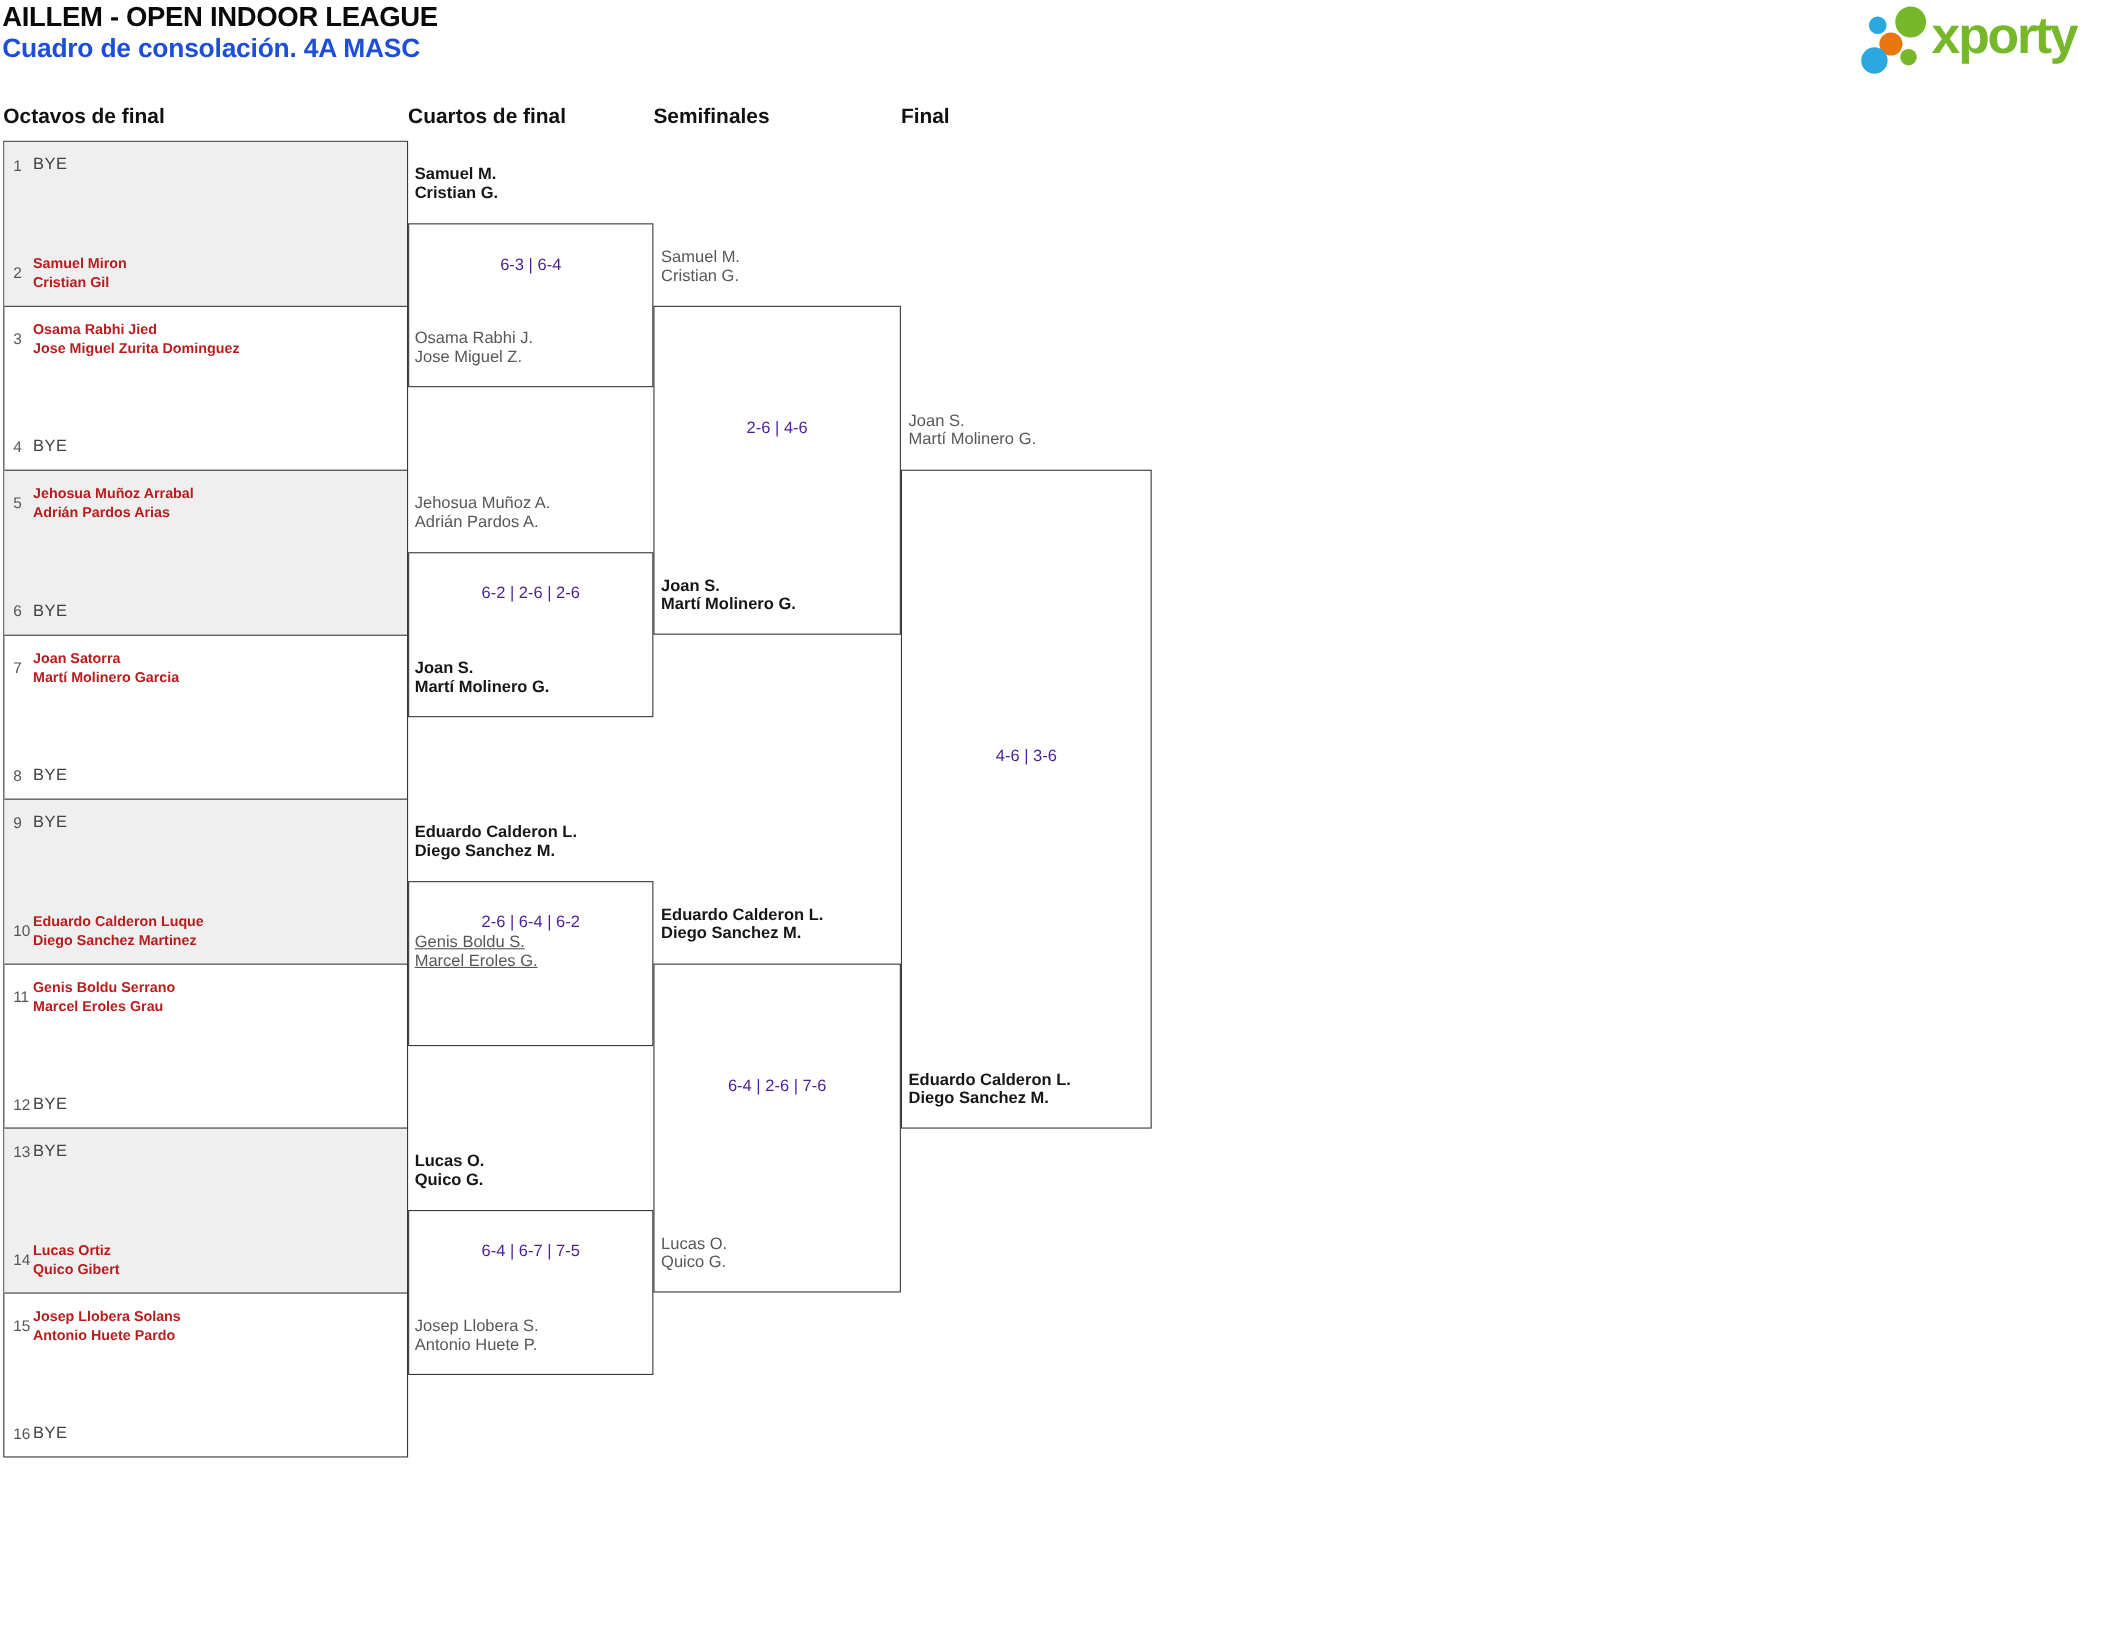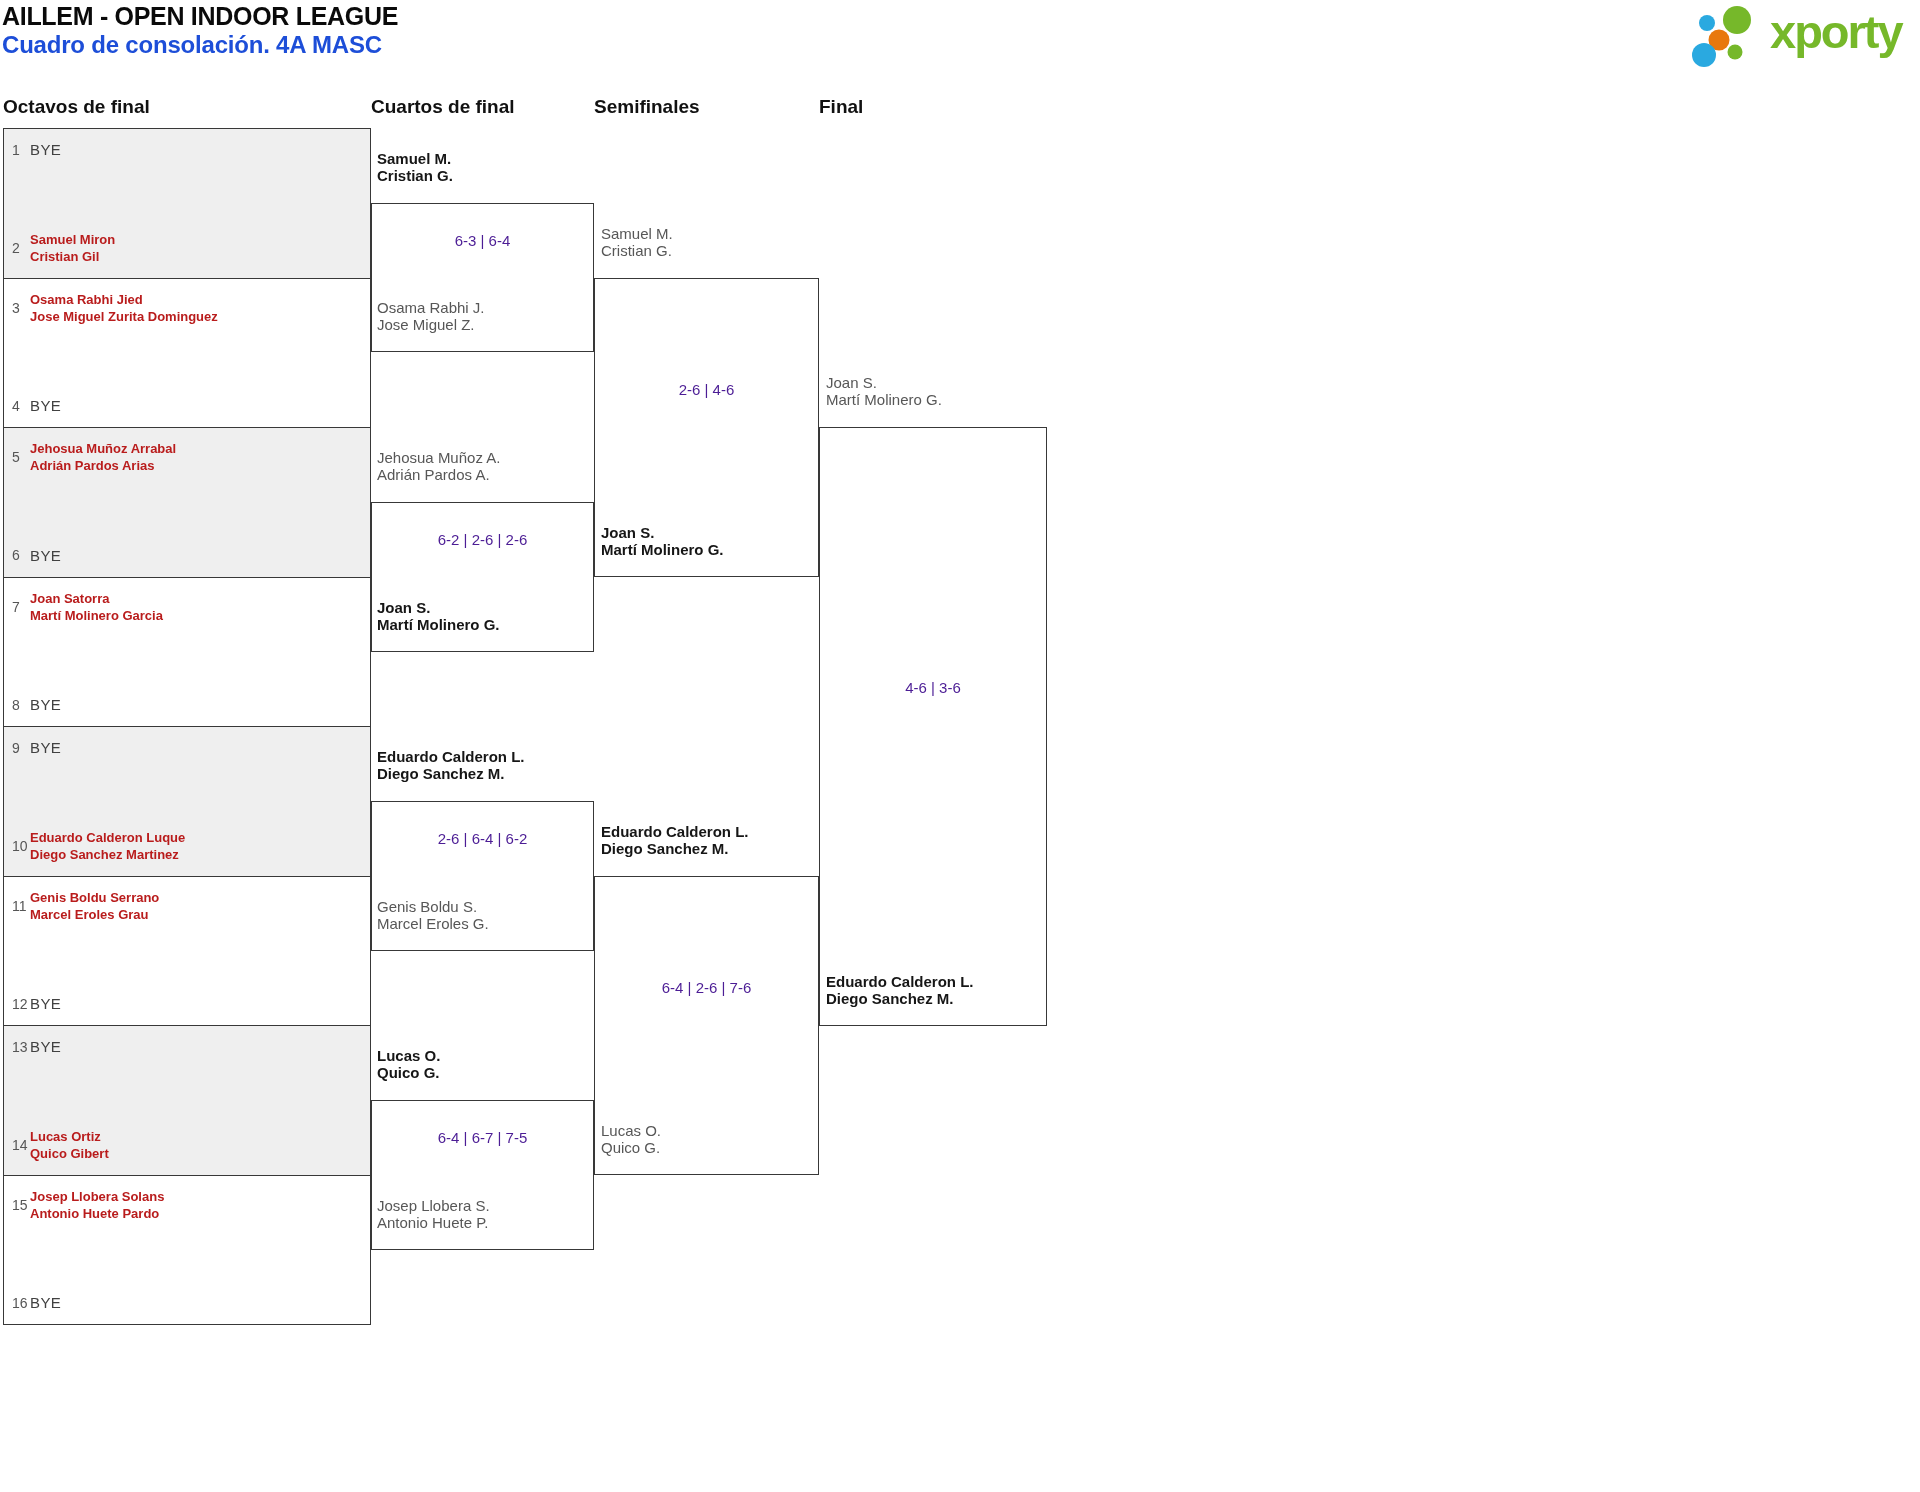--- a/index.html
+++ b/index.html
@@ -4,21 +4,21 @@
 <style>
   html,body{margin:0;padding:0;background:#fff;}
   body{font-family:"Liberation Sans","DejaVu Sans",sans-serif;color:#1c1c1c;}
   .page{position:relative;width:1920px;height:1492px;background:#fff;overflow:hidden;}
 
   .title{position:absolute;left:2px;top:2px;font-size:25px;font-weight:700;letter-spacing:-0.3px;color:#0a0a0a;}
   .subtitle{position:absolute;left:2px;top:31px;font-size:24px;font-weight:700;letter-spacing:-0.2px;color:#1d4ed8;}
 
   .logo{position:absolute;left:1686px;top:2px;width:232px;height:68px;display:flex;align-items:flex-start;text-decoration:none;}
   .logo svg{flex:0 0 auto;}
-  .logo-text{font-size:47px;font-weight:800;color:#76b82a;letter-spacing:-2px;line-height:60px;margin-left:16px;}
+  .logo-text{font-size:47px;font-weight:800;color:#76b82a;letter-spacing:-2px;line-height:60px;margin-left:2px;}
 
   .round-header{position:absolute;top:96px;font-size:19px;font-weight:600;color:#111;text-align:left;}
 
   
   .r16-box{position:absolute;left:3px;top:128px;width:368px;height:1197px;border:1px solid #383838;box-sizing:border-box;display:flex;flex-direction:column;}
   .cell{flex:1 1 0;display:flex;flex-direction:column;justify-content:space-between;padding:12px 0 13px;box-sizing:border-box;}
   .cell + .cell{border-top:1px solid #383838;}
   .cell.gray{background:#efefef;}
   .slot{display:flex;align-items:center;}
   .seed{flex:0 0 18px;padding-left:8px;font-size:14px;color:#555;}
@@ -198,21 +198,21 @@
     <div>Adrián Pardos A.</div>
   </div>
   <div class="adv winner" style="left:377px;top:600px;">
     <div>Joan S.</div>
     <div>Martí Molinero G.</div>
   </div>
   <div class="adv winner" style="left:377px;top:749px;">
     <div>Eduardo Calderon L.</div>
     <div>Diego Sanchez M.</div>
   </div>
-  <div class="adv loser" style="left:377px;top:899px;">
+  <div class="adv loser" style="left:377px;top:849px;text-decoration:underline;">
     <div>Genis Boldu S.</div>
     <div>Marcel Eroles G.</div>
   </div>
   <div class="adv winner" style="left:377px;top:1048px;">
     <div>Lucas O.</div>
     <div>Quico G.</div>
   </div>
   <div class="adv loser" style="left:377px;top:1198px;">
     <div>Josep Llobera S.</div>
     <div>Antonio Huete P.</div>

